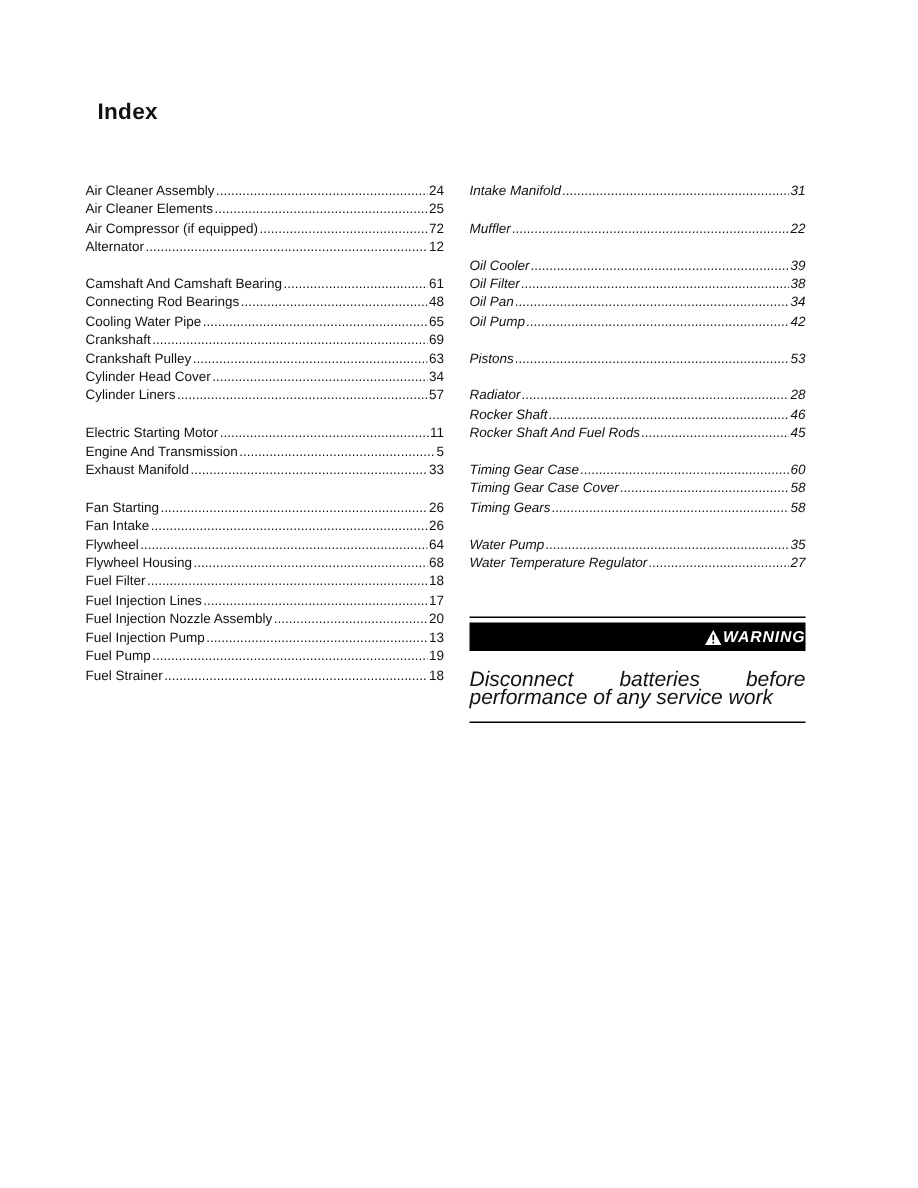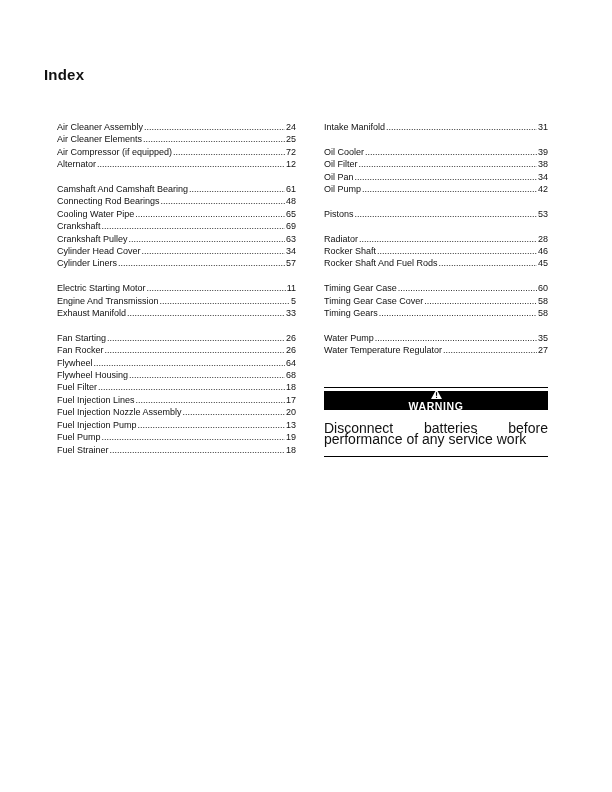--- a/index.html
+++ b/index.html
@@ -10,33 +10,33 @@
   }
   .page {
     position: relative;
     width: 612px;
     height: 792px;
     background: #ffffff;
     overflow: hidden;
   }
   .page-title {
     position: absolute;
-    left: 44px;
+    left: 65px;
     top: 66px;
     font-size: 15px;
     font-weight: bold;
     letter-spacing: 0.2px;
     color: #111;
   }
   .col {
     position: absolute;
     top: 121px;
   }
   .col-left  { left: 57px;  width: 239px; }
-  .col-right { left: 324px; width: 224px; }
+  .col-right { left: 313px; width: 224px; font-style: italic; }
   .group { margin-bottom: 12.4px; }
   .entry {
     display: flex;
     align-items: center;
     font-size: 9px;
     line-height: 12.4px;
     color: #111;
   }
   .entry-label { white-space: nowrap; }
   .leader {
@@ -57,26 +57,25 @@
     border-top: 1px solid #000;
     height: 0;
   }
   .rule-top { margin-bottom: 3px; }
   .warning-banner {
     background: #000;
     color: #fff;
     height: 19px;
     display: flex;
     align-items: center;
-    justify-content: center;
+    justify-content: flex-end;
     gap: 1px;
     font-size: 10.5px;
     font-weight: bold;
     letter-spacing: 0.6px;
-    flex-direction: column;
   }
   .warning-banner svg { display: block; }
   .warning-body {
     margin-top: 13px;
     font-size: 14px;
     line-height: 11.8px;
     text-align: justify;
     color: #111;
   }
   .rule-bottom { margin-top: 10px; }
@@ -165,21 +164,21 @@
           <span class="entry-page">33</span>
         </div>
       </div>
       <div class="group">
         <div class="entry">
           <span class="entry-label">Fan Starting</span>
           <span class="leader"></span>
           <span class="entry-page">26</span>
         </div>
         <div class="entry">
-          <span class="entry-label">Fan Rocker</span>
+          <span class="entry-label">Fan Intake</span>
           <span class="leader"></span>
           <span class="entry-page">26</span>
         </div>
         <div class="entry">
           <span class="entry-label">Flywheel</span>
           <span class="leader"></span>
           <span class="entry-page">64</span>
         </div>
         <div class="entry">
           <span class="entry-label">Flywheel Housing</span>
@@ -219,20 +218,27 @@
       </div>
     </div>
 
   <div class="col col-right">
     <div>
         <div class="group">
           <div class="entry">
             <span class="entry-label">Intake Manifold</span>
             <span class="leader"></span>
             <span class="entry-page">31</span>
+          </div>
+        </div>
+        <div class="group">
+          <div class="entry">
+            <span class="entry-label">Muffler</span>
+            <span class="leader"></span>
+            <span class="entry-page">22</span>
           </div>
         </div>
         <div class="group">
           <div class="entry">
             <span class="entry-label">Oil Cooler</span>
             <span class="leader"></span>
             <span class="entry-page">39</span>
           </div>
           <div class="entry">
             <span class="entry-label">Oil Filter</span>

